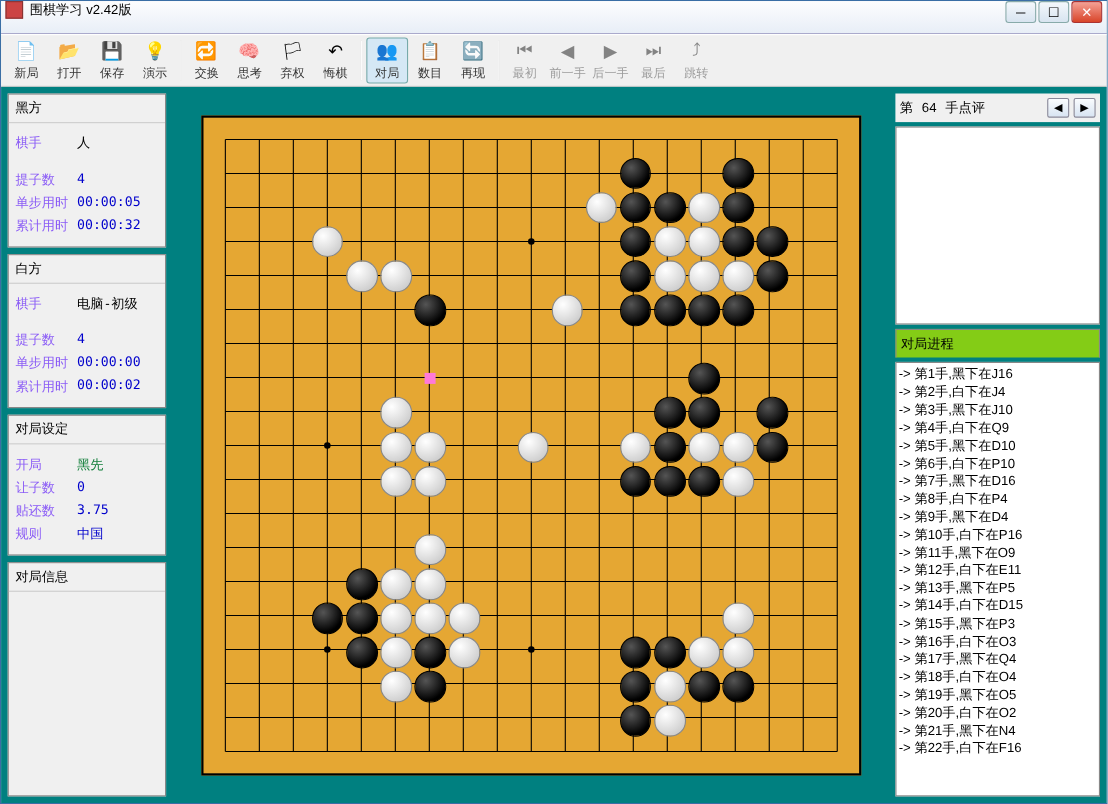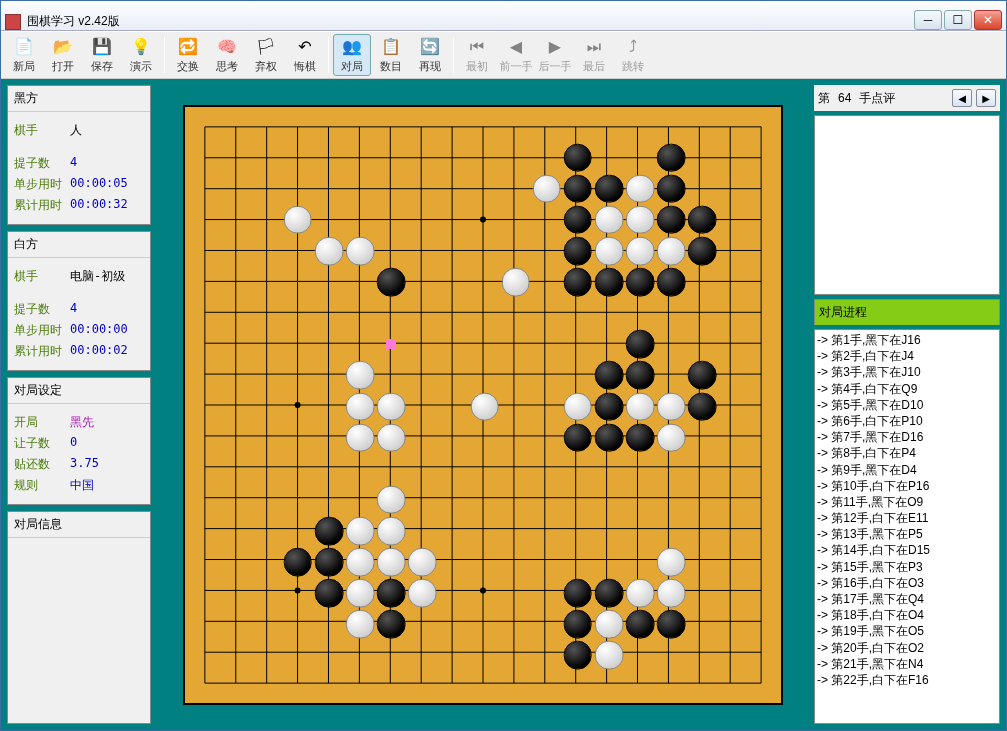--- a/index.html
+++ b/index.html
@@ -1,39 +1,39 @@
 <!DOCTYPE html>
 <html><head>
 <meta charset="utf-8">
 <style>
 *{box-sizing:border-box;margin:0;padding:0;font-family:"Microsoft YaHei","SimSun",sans-serif;font-size:12px}
 body{background:#fff;overflow:hidden}
 .window{width:1007px;height:731px;border:1px solid #3a6ea5;display:flex;flex-direction:column;background:#f0f0f0}
-.titlebar{height:30px;background:linear-gradient(#fdfdfe,#e8eef7);display:flex;align-items:flex-end;padding:0 4px;border-bottom:1px solid #aac}
+.titlebar{height:30px;background:linear-gradient(#fdfdfe,#e8eef7);display:flex;align-items:flex-start;padding:0 4px;border-bottom:1px solid #aac}
 .titlebar .icon{width:16px;height:16px;background:#c44;margin-right:6px;border:1px solid #833}
 .titlebar .title{flex:1;color:#000}
 .winbtns{display:flex;gap:2px}
 .winbtn{width:28px;height:20px;border:1px solid #8aa;background:linear-gradient(#f4f8fc,#d8e4f0);display:flex;align-items:center;justify-content:center;border-radius:3px;cursor:pointer}
 .winbtn.close{background:linear-gradient(#f5a195,#d8452a);border-color:#a33;color:#fff}
 .menubar{height:22px;display:flex;align-items:center;padding:0 4px;background:#f0f0f0;gap:2px}
 .menuitem{padding:2px 6px;cursor:pointer}
 .toolbar{height:48px;display:flex;align-items:center;padding:2px 4px;background:#f0f0f0;border-top:1px solid #fff;border-bottom:1px solid #ccc;gap:1px}
 .tbtn{width:38px;height:42px;display:flex;flex-direction:column;align-items:center;justify-content:center;gap:2px;cursor:pointer;border:1px solid transparent;border-radius:3px}
 .tbtn.active{border-color:#7aa;background:#d5e8f5}
 .tbtn.disabled{opacity:.45;cursor:default}
 .tbtn .ico{width:20px;height:20px;display:flex;align-items:center;justify-content:center;font-size:16px}
 .tbtn .lbl{font-size:11px;color:#333}
 .tsep{width:1px;height:36px;background:#ccc;margin:0 3px;border-right:1px solid #fff}
 .content{flex:1;display:flex;background:#008080;padding:6px;gap:6px;min-height:0}
 .leftpane{width:144px;display:flex;flex-direction:column;gap:6px}
 .panel{background:#f0f0f0;border:1px solid #888}
 .panel .ptitle{padding:4px 6px;border-bottom:1px solid #ccc;color:#000}
 .panel .pbody{padding:6px}
 .kv{display:flex;margin:4px 0}
-.kv .k{width:56px;color:#4d7c0f}
+.kv .k{width:56px;color:#8b5cf6}
 .kv .v{color:#0000cc;font-family:monospace}
 .infobox{border:1px solid #999;background:#fff;padding:4px;font-family:"SimSun",monospace;line-height:1.4;font-size:11px;color:#000}
 .boardwrap{flex:1;display:flex;align-items:center;justify-content:center;background:#008080}
 .board{width:600px;height:600px;background:#e5a733;border:2px solid #000;position:relative}
 svg.grid{position:absolute;inset:0}
 .rightpane{width:186px;display:flex;flex-direction:column;gap:4px}
 .commenthead{background:#f0f0f0;padding:4px;display:flex;align-items:center;gap:4px}
 .commenthead .lbl{flex:1}
 .navbtn{width:20px;height:18px;border:1px solid #889;background:linear-gradient(#fafcfe,#d8e4f2);display:flex;align-items:center;justify-content:center;cursor:pointer;font-size:10px;border-radius:2px}
 .commentbox{background:#fff;border:1px solid #888;flex:0 0 180px}
@@ -174,21 +174,21 @@
               <span class="k">累计用时</span>
               <span class="v">00:00:02</span>
             </div>
         </div>
       </div>
       <div class="panel">
         <div class="ptitle">对局设定</div>
         <div class="pbody">
           <div class="kv">
               <span class="k">开局</span>
-              <span class="v" style="color:#a21caf">黑先</span>
+              <span class="v" style="color:#15803d">黑先</span>
             </div>
           <div class="kv">
               <span class="k">让子数</span>
               <span class="v">0</span>
             </div>
           <div class="kv">
               <span class="k">贴还数</span>
               <span class="v">3.75</span>
             </div>
           <div class="kv">

